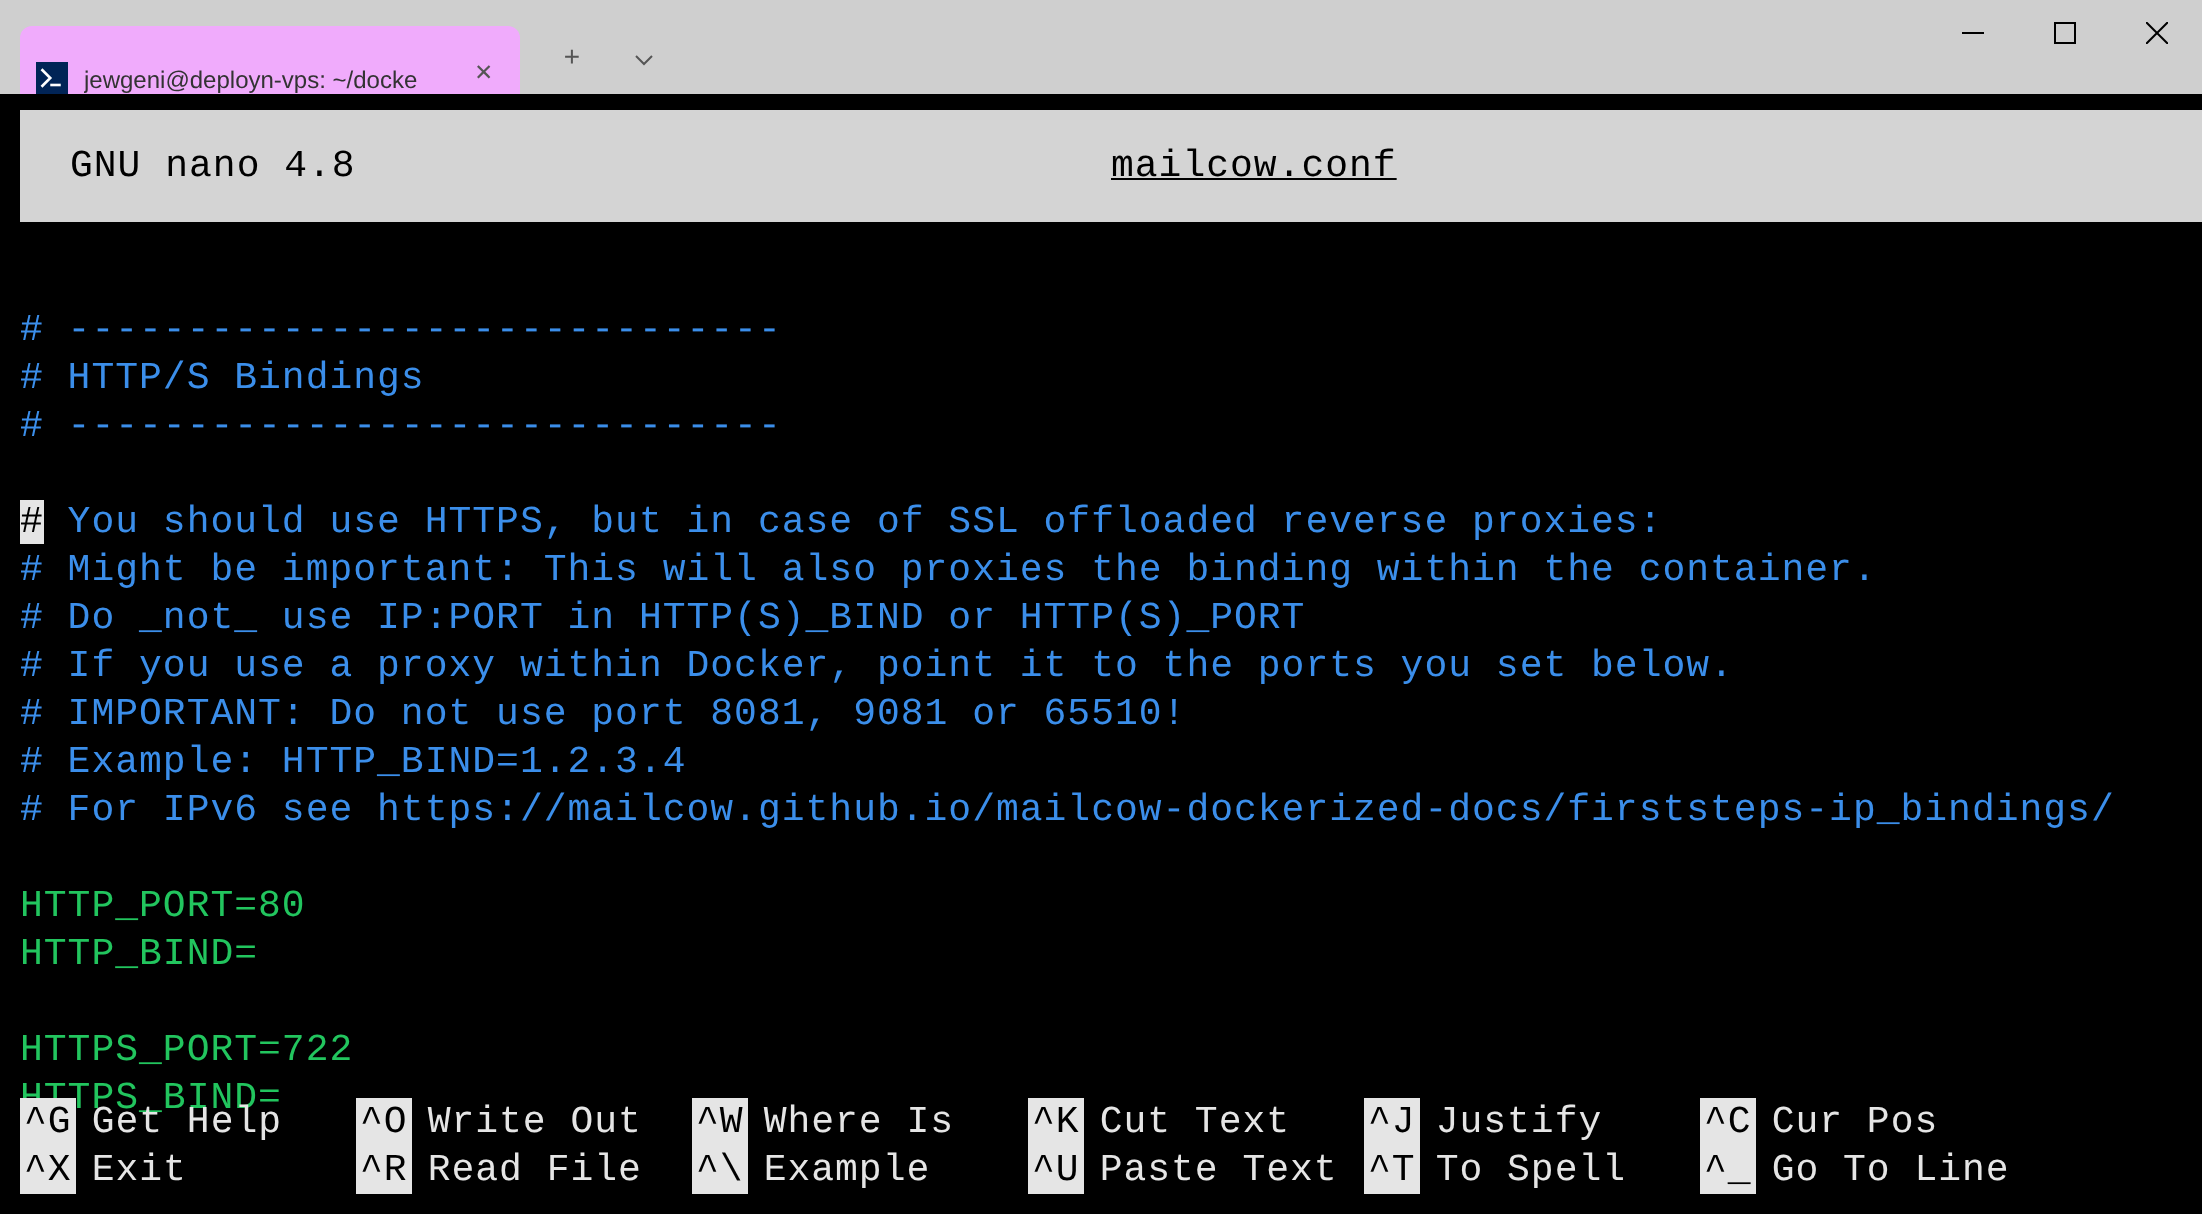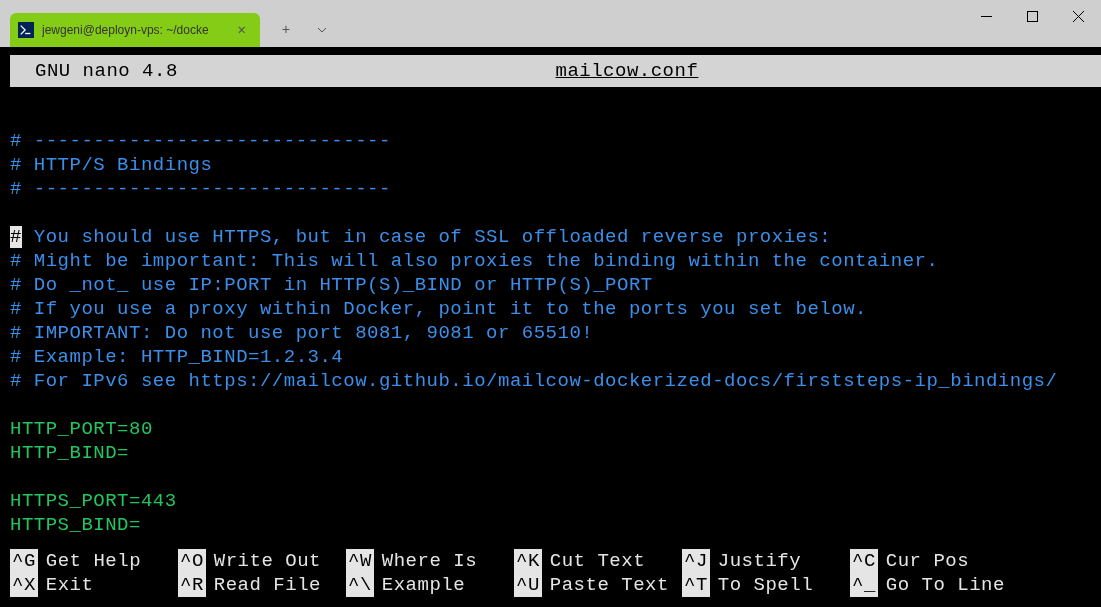--- a/index.html
+++ b/index.html
@@ -1,31 +1,31 @@
 <!DOCTYPE html>
 <html><head>
   <meta charset="utf-8">
   <style>
     * { margin: 0; padding: 0; box-sizing: border-box; }
     body { width: 1101px; height: 607px; background: #000; font-family: 'Consolas', 'Courier New', monospace; overflow: hidden; }
     
     .titlebar { height: 47px; background: #cfcfcf; display: flex; align-items: center; padding-left: 10px; position: relative; }
-    .tab { display: flex; align-items: center; background: #84cc16; border-radius: 6px 6px 0 0; height: 34px; margin-top: 12px; padding: 0 8px; gap: 8px; min-width: 250px; }
+    .tab { display: flex; align-items: flex-end; background: #f0abfc; border-radius: 6px 6px 0 0; height: 34px; margin-top: 12px; padding: 0 8px; gap: 8px; min-width: 250px; }
     .tab-icon { width: 16px; height: 16px; background: #012456; display: flex; align-items: center; justify-content: center; }
     .tab-icon svg { width: 14px; height: 14px; }
     .tab-title { font-size: 12px; color: #333; font-family: 'Segoe UI', sans-serif; white-space: nowrap; overflow: hidden; text-overflow: ellipsis; max-width: 180px; }
     .tab-close { color: #555; font-size: 14px; padding: 2px 6px; cursor: pointer; margin-left: auto; }
     .tab-actions { display: flex; align-items: center; margin-left: 8px; gap: 0; margin-top: 12px; }
     .tab-action { width: 36px; height: 32px; display: flex; align-items: center; justify-content: center; color: #555; font-size: 14px; cursor: pointer;}
     .window-controls { position: absolute; right: 0; top: 0; display: flex; height: 32px; }
     .win-btn { width: 46px; height: 32px; display: flex; align-items: center; justify-content: center; cursor: pointer; }
     .win-btn svg { stroke: #000; stroke-width: 1; fill: none; }
     
     .terminal { background: #000; padding: 8px 0 0 10px; }
-    .nano-header { background: #d4d4d4; color: #000; display: flex; padding: 4px 25px; font-size: 19px; line-height: 24px; letter-spacing: 0.5px; }
+    .nano-header { background: #d4d4d4; color: #000; display: flex; padding: 16px 25px; font-size: 19px; line-height: 24px; letter-spacing: 0.5px; }
     .nano-app { flex: 0 0 auto; }
     .nano-file { margin: 0 auto; text-decoration: underline; }
     
     .editor { padding: 18px 0 0 0; font-size: 19px; line-height: 24px; letter-spacing: 0.5px; }
     .comment { color: #3b8eea; }
     .plain { color: #22c55e; }
     .cursor { background: #e5e5e5; color: #000; }
     
     .shortcuts { position: absolute; bottom: 10px; left: 10px; right: 10px; font-size: 19px; line-height: 24px; letter-spacing: 0.5px; color: #e5e5e5; }
     .shortcut-row { display: flex; }
@@ -89,21 +89,21 @@
       <div class="comment"># Might be important: This will also proxies the binding within the container.</div>
       <div class="comment"># Do _not_ use IP:PORT in HTTP(S)_BIND or HTTP(S)_PORT</div>
       <div class="comment"># If you use a proxy within Docker, point it to the ports you set below.</div>
       <div class="comment"># IMPORTANT: Do not use port 8081, 9081 or 65510!</div>
       <div class="comment"># Example: HTTP_BIND=1.2.3.4</div>
       <div class="comment"># For IPv6 see https://mailcow.github.io/mailcow-dockerized-docs/firststeps-ip_bindings/</div>
       <div>&nbsp;</div>
       <div class="plain">HTTP_PORT=80</div>
       <div class="plain">HTTP_BIND=</div>
       <div>&nbsp;</div>
-      <div class="plain">HTTPS_PORT=443</div>
+      <div class="plain">HTTPS_PORT=722</div>
       <div class="plain">HTTPS_BIND=</div>
     </div>
 </div>
 
 <div class="shortcuts">
   <div class="shortcut-row" id="sc-row1">
       <div class="shortcut">
         <span class="key">^G</span>
         <span>Get Help</span>
       </div>

